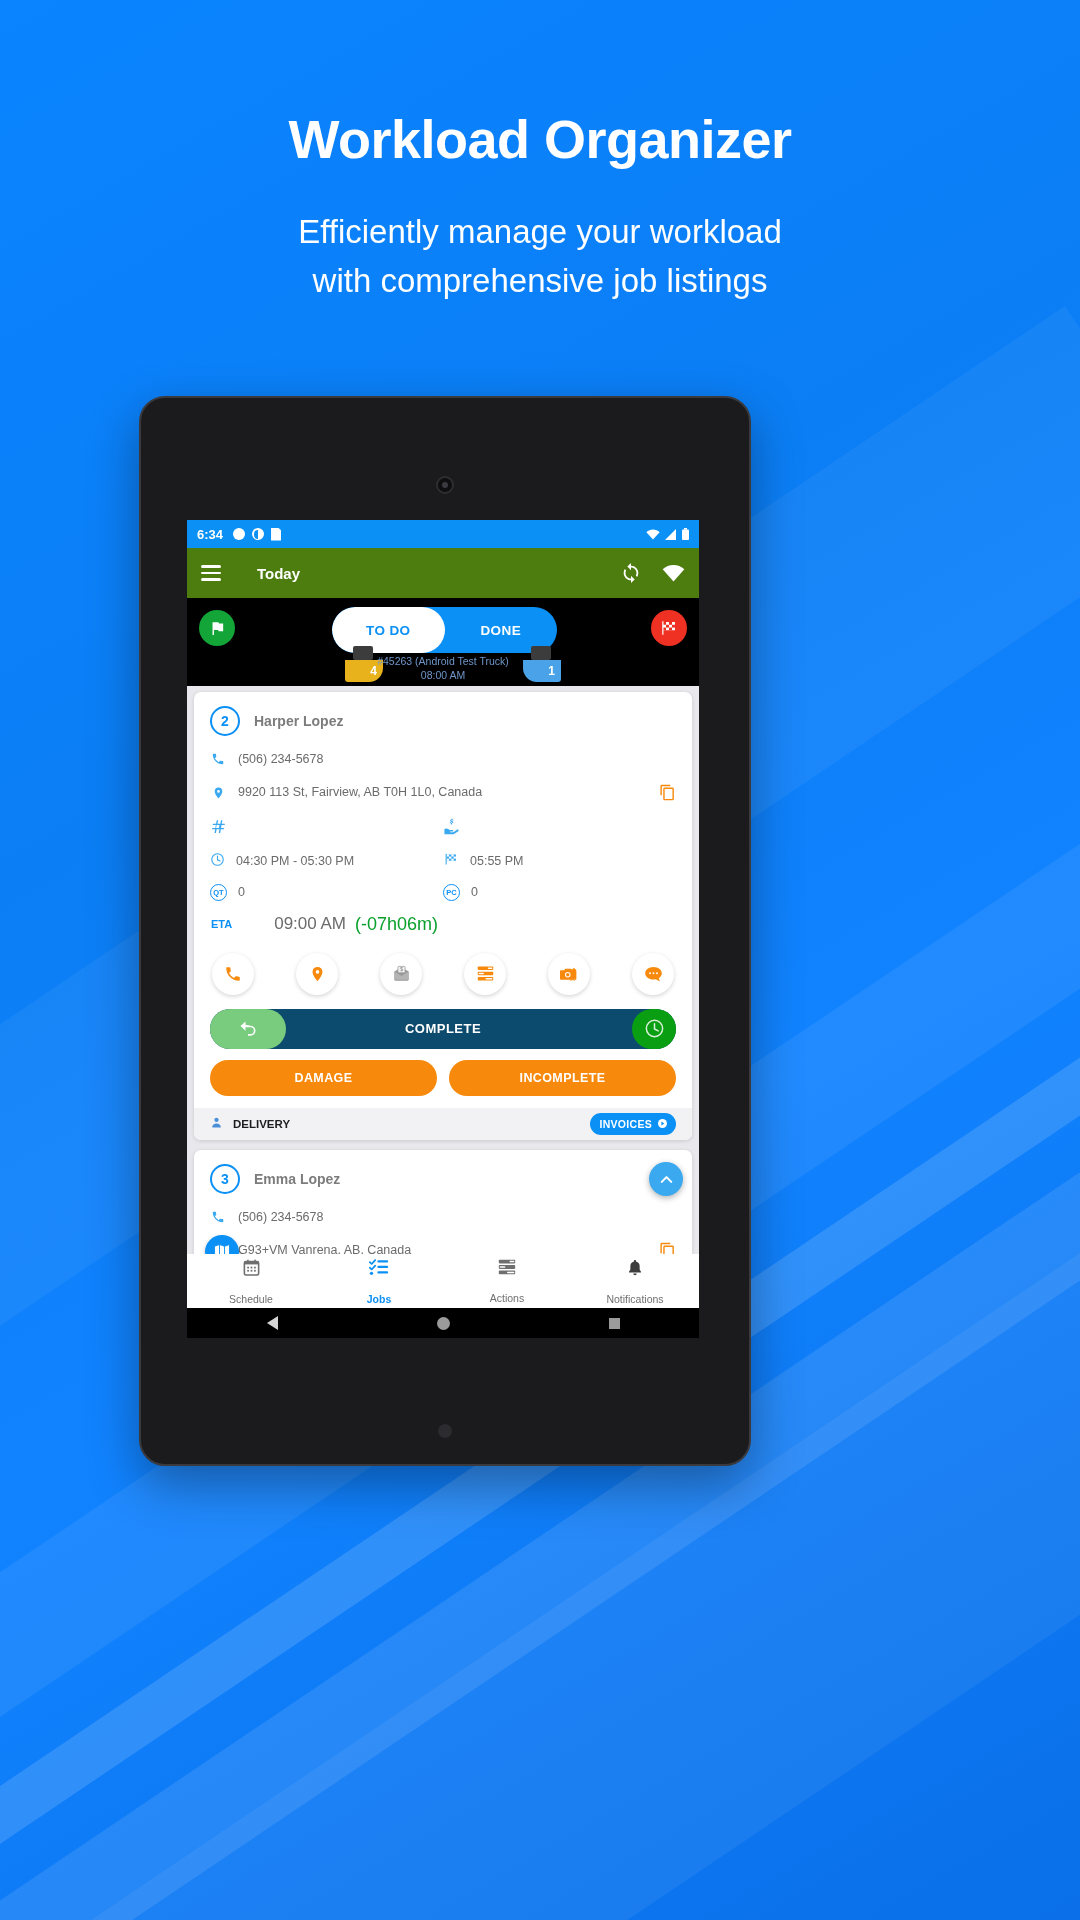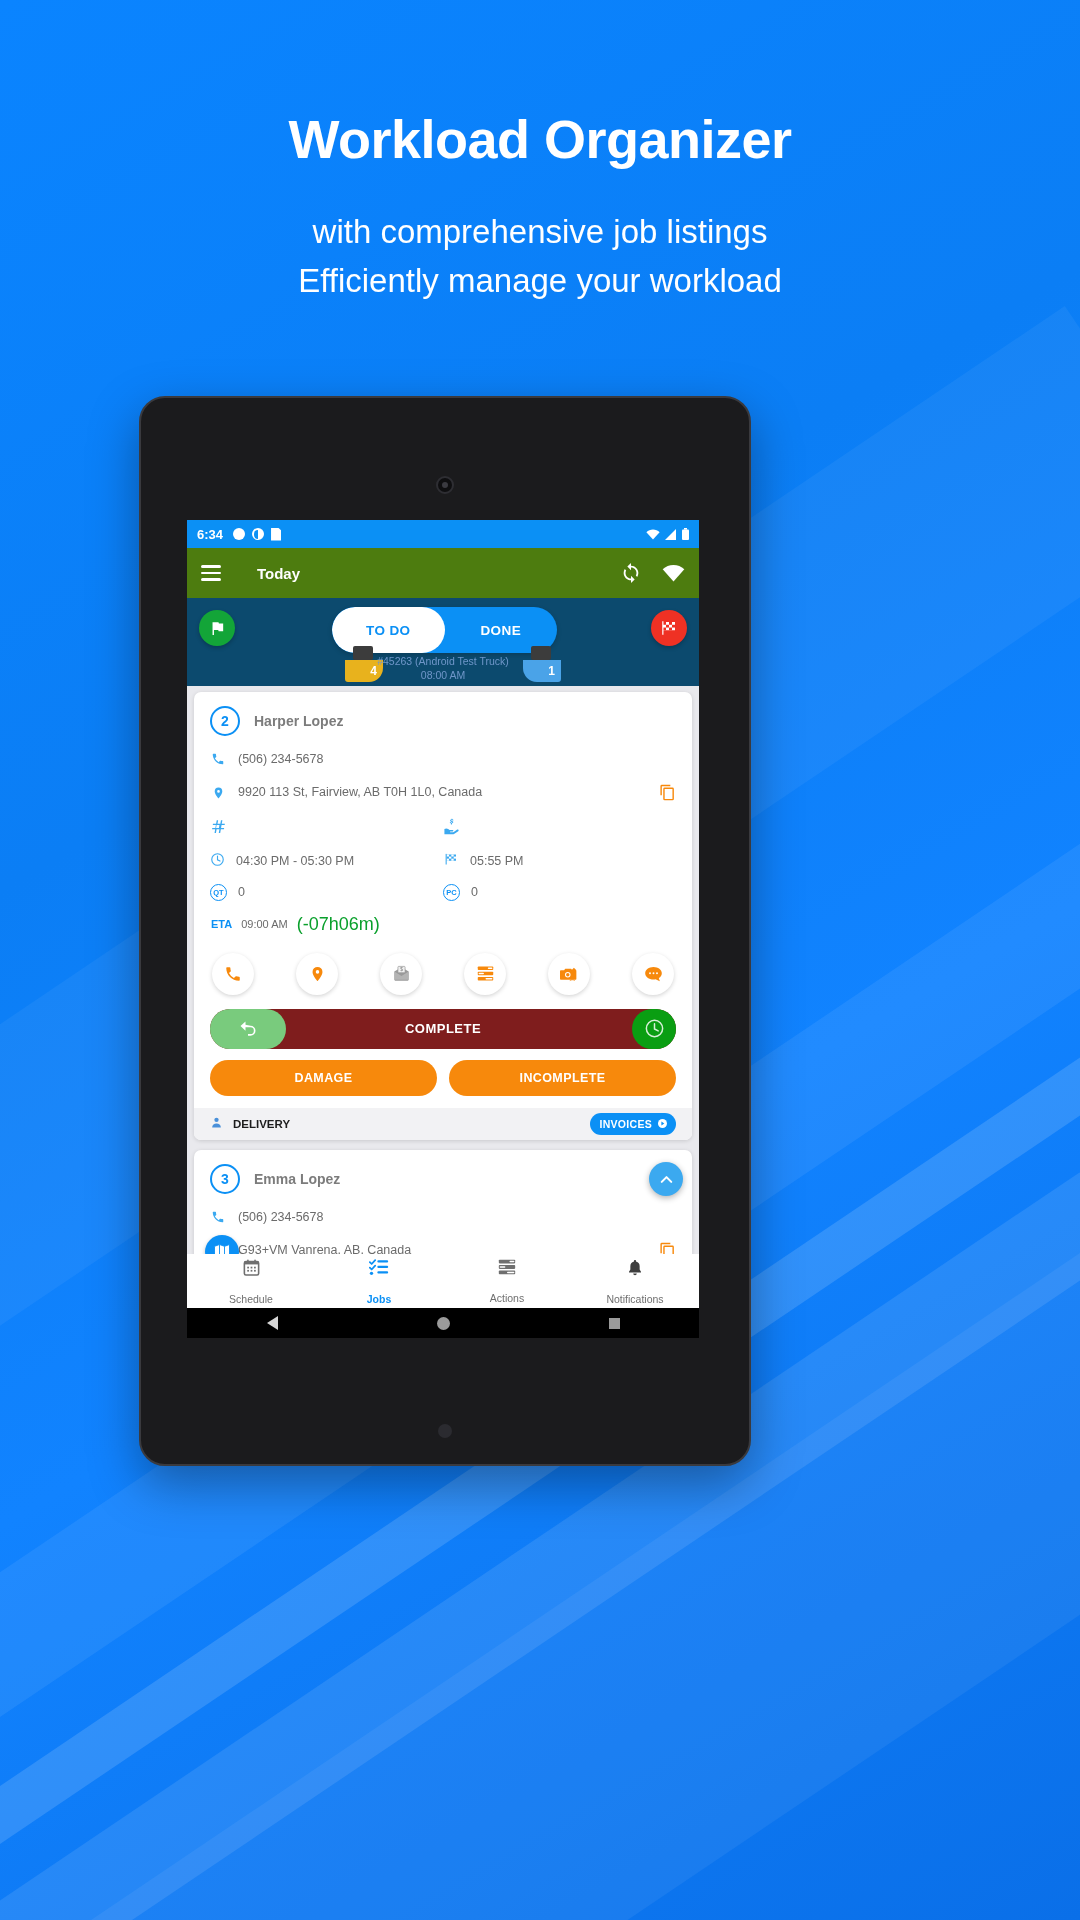--- a/index.html
+++ b/index.html
@@ -53,21 +53,21 @@
     clip-path:polygon(0 0,70% 0,100% 22%,100% 100%,0 100%); }
 
   
   .appbar { height:50px; background:#4d7c0f; display:flex; align-items:center; padding:0 14px; }
   .hamburger { width:20px; display:flex; flex-direction:column; gap:4px; cursor:pointer; }
   .hamburger span { height:2.5px; background:#fff; border-radius:2px; display:block; }
   .appbar-title { color:#fff; font-weight:bold; font-size:15px; margin-left:36px; }
   .appbar-actions { margin-left:auto; display:flex; align-items:center; gap:20px; }
 
   
-  .filterstrip { background:#0c4a6e; height:88px; position:relative; }
+  .filterstrip { background:#000000; height:88px; position:relative; }
   .flag-btn { position:absolute; left:12px; top:12px; width:36px; height:36px; border-radius:50%;
     background:#13a538; display:flex; align-items:center; justify-content:center;
     box-shadow:0 2px 4px rgba(0,0,0,.22); }
   .checker-btn { position:absolute; right:12px; top:12px; width:36px; height:36px; border-radius:50%;
     background:#ef3124; display:flex; align-items:center; justify-content:center;
     box-shadow:0 2px 4px rgba(0,0,0,.22); }
   .toggle { position:absolute; left:145px; top:9px; width:225px; height:46px;
     border-radius:24px; background:#0b90f5; display:flex; align-items:stretch; overflow:hidden;
     box-shadow:0 2px 5px rgba(0,0,0,.18); }
   .toggle .seg { flex:1; display:flex; align-items:center; justify-content:center;
@@ -100,29 +100,29 @@
   .row .tx { font-size:12.5px; color:#6b6b6b; line-height:1.42; }
 
   .two-col { display:flex; margin-top:13px; }
   .two-col > div { flex:1; display:flex; align-items:center; gap:11px; }
   .two-col .tx { font-size:12.5px; color:#6b6b6b; }
   .circ-badge { width:17px; height:17px; border-radius:50%; border:1.6px solid #0b90f5;
     color:#0b90f5; font-size:7.5px; font-weight:bold; display:flex; align-items:center;
     justify-content:center; flex:none; }
   .eta-row { display:flex; align-items:center; gap:9px; margin-top:13px; padding-left:1px; }
   .eta-lbl { font-size:11px; font-weight:bold; color:#0b90f5; }
-  .eta-val { font-size:11px; color:#6b6b6b; }
+  .eta-val { font-size:17px; color:#6b6b6b;margin-left:33px; }
   .eta-delta { font-size:18px; color:#0aa02c; font-weight:500; }
   .card-rel { position:relative; }
 
   .action-circles { display:flex; justify-content:space-between; margin:18px 2px 0; }
   .acircle { width:42px; height:42px; border-radius:50%; background:#fff;
     box-shadow:0 1.5px 4px rgba(0,0,0,.17); display:flex; align-items:center; justify-content:center; }
 
-  .complete-bar { margin:14px 0 0; height:40px; background:#7f1d1d; border-radius:20px;
+  .complete-bar { margin:14px 0 0; height:40px; background:#0c4a6e; border-radius:20px;
     display:flex; align-items:center; position:relative; }
   .complete-bar .lbl { flex:1; text-align:center; color:#fff; font-weight:bold;
     font-size:13px; letter-spacing:.5px; }
   .cb-left { position:absolute; left:0; width:76px; height:40px; border-radius:20px;
     background:#79cb7d; display:flex; align-items:center; justify-content:center; }
   .cb-right { position:absolute; right:0; width:44px; height:40px; border-radius:20px;
     background:#0a9e12; display:flex; align-items:center; justify-content:center; }
 
   .dual-btns { display:flex; gap:12px; margin-top:11px; }
   .obtn { flex:1; height:36px; background:#f7890c; border-radius:18px; display:flex;
@@ -161,22 +161,22 @@
 
 <div class="bg-streak s3"></div>
 <div class="bg-streak s1"></div>
 <div class="bg-streak s4"></div>
 <div class="bg-streak s2"></div>
 <div class="bg-streak s5"></div>
 
 <div class="headline-wrap">
   <div class="headline">Workload Organizer</div>
   <div class="subhead">
+    <div>Efficiently manage your workload</div>
     <div>with comprehensive job listings</div>
-    <div>Efficiently manage your workload</div>
   </div>
 </div>
 
 <div class="tablet">
   <div class="camera"></div>
   <div class="home-dot"></div>
 
   <div class="screen">
 
     <div class="statusbar">

